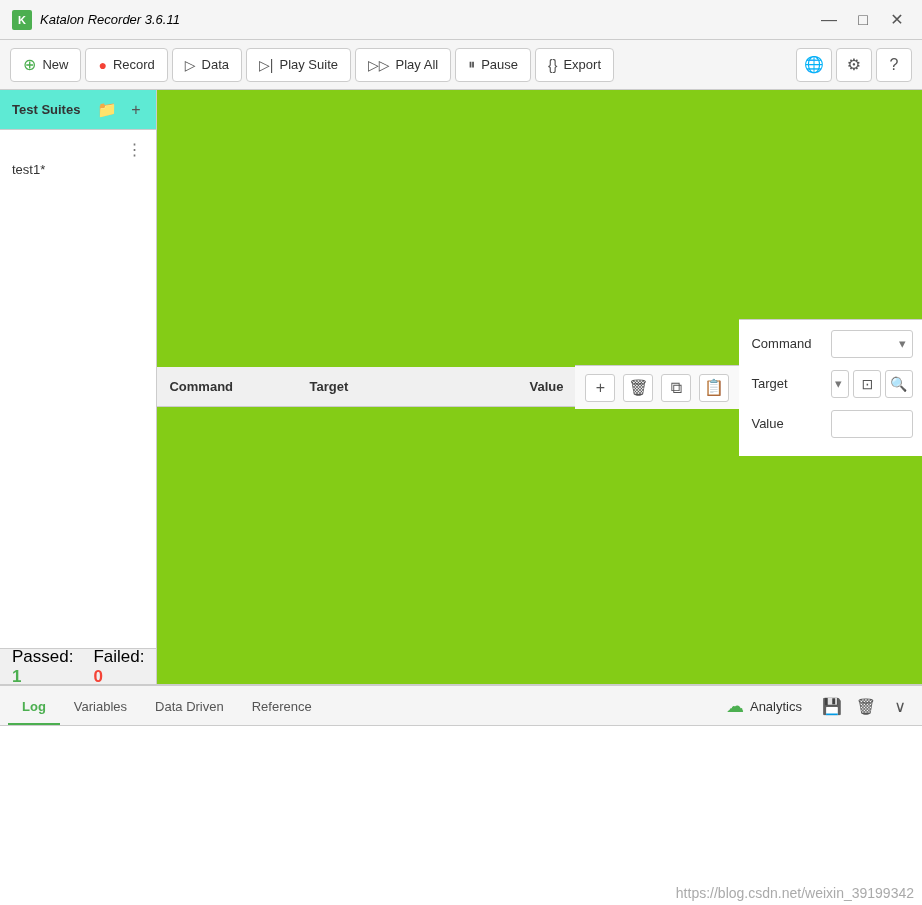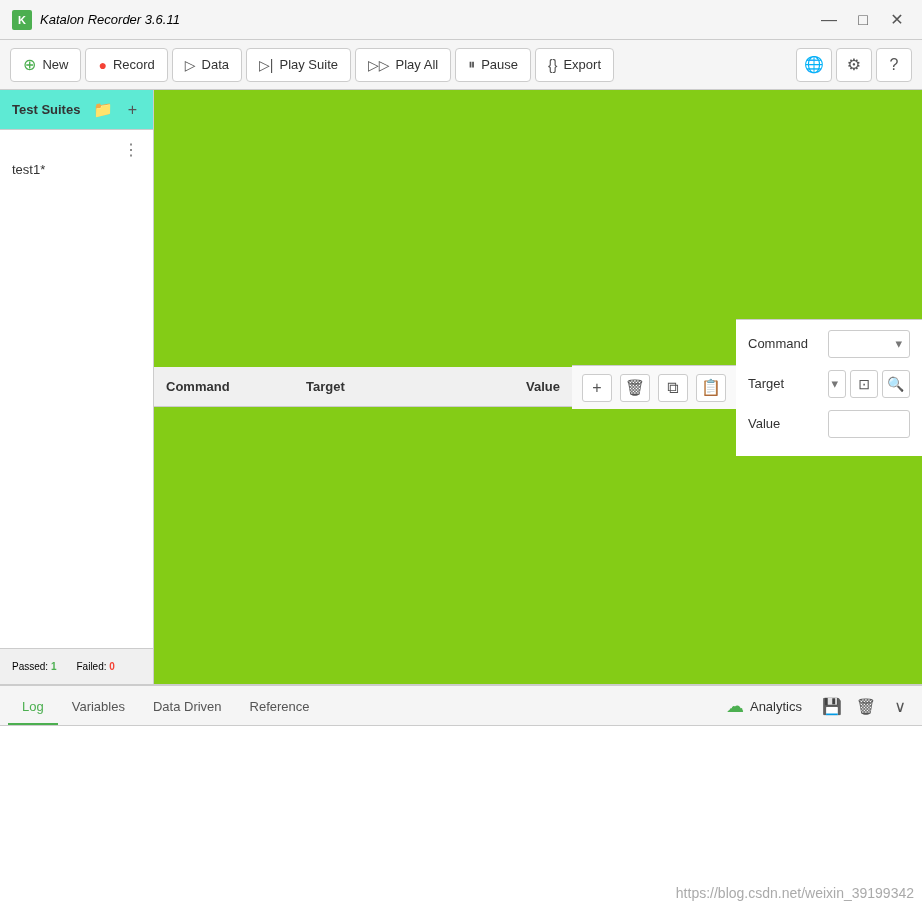--- a/index.html
+++ b/index.html
@@ -177,21 +177,21 @@
 
     
     .status-bar {
       height: 36px;
       background: #f0f0f0;
       border-top: 1px solid #ccc;
       display: flex;
       align-items: center;
       padding: 0 12px;
       gap: 20px;
-      font-size: 10px;
+      font-size: 17px;
     }
     .status-passed-count { color: #4caf50; font-weight: bold; }
     .status-failed-count { color: #f44336; font-weight: bold; }
 
     
     .right-panel {
       flex: 1;
       background: #84cc16;
       display: flex;
       flex-direction: row;
@@ -337,21 +337,21 @@
       align-items: center;
       cursor: pointer;
       font-size: 13px;
       color: #555;
       border-bottom: 2px solid transparent;
       white-space: nowrap;
     }
     .tab.active {
       color: #4caf50;
       border-bottom: 2px solid #4caf50;
-      font-weight: 400;
+      font-weight: 700;
     }
     .tabs-right {
       margin-left: auto;
       display: flex;
       align-items: center;
       gap: 6px;
       padding-bottom: 4px;
     }
     .analytics-btn {
       display: flex;

